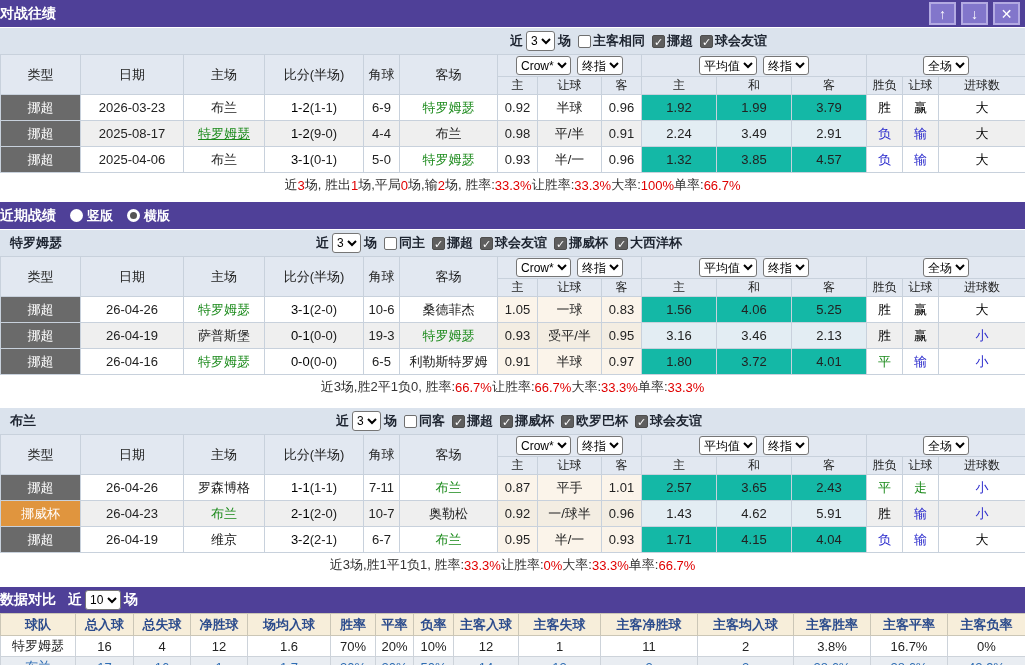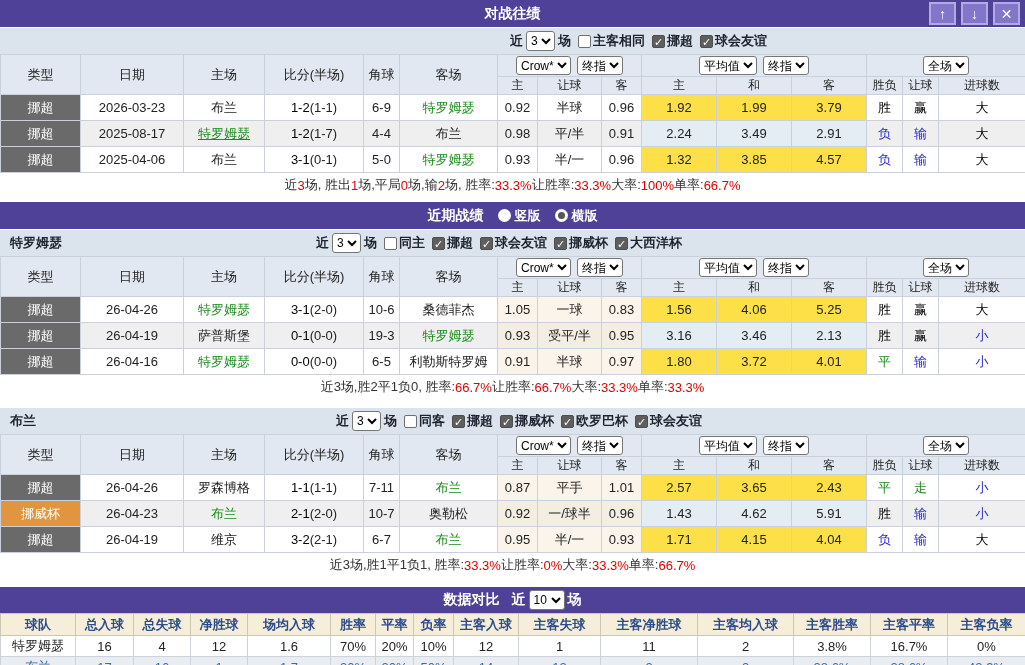--- a/index.html
+++ b/index.html
@@ -4,21 +4,21 @@
 <style>
   * { box-sizing: border-box; }
   body {
     margin:0; width:1025px; height:665px; overflow:hidden;
     background:#fff; color:#222;
     font-family:"Liberation Sans","DejaVu Sans",sans-serif; font-size:13px;
   }
   
   .bar {
     background:#4F4098; color:#fff; height:27px;
-    display:flex; align-items:center; justify-content:center;
+    display:flex; align-items:center; 
     position:relative; font-weight:bold; font-size:14px;
   }
   .bar-title { font-weight:bold; }
   .winbtns { position:absolute; right:5px; top:2px; display:flex; gap:5px; }
   .winbtn {
     width:27px; height:23px; background:#8276CB; border:2px solid #B3AAE2;
     color:#fff; display:flex; align-items:center; justify-content:center;
     font-size:14px; font-weight:bold; cursor:pointer;
   }
   .radio-wrap { display:inline-flex; align-items:center; margin-left:14px; cursor:pointer; font-size:13px; }
@@ -49,21 +49,21 @@
   table.bet { border-collapse:collapse; table-layout:fixed; width:1025px; }
   .bet th, .bet td {
     border:1px solid #C8D1DC; text-align:center; padding:0;
     overflow:hidden; white-space:nowrap;
   }
   .bet thead th { background:#E2E8F1; font-weight:normal; color:#222; }
   .bet tr.gsel th { height:22px; }
   .bet tr.gsub th { height:15px; font-size:12px; }
   .bet tbody td { height:26px; background:#fff; }
   .bet tbody tr.alt td { background:#EFEFEF; }
-  .bet td.avgbg { background:#fde047; }
+  .bet td.avgbg { background:#14b8a6; }
   .bet tr.alt td.avgbg { background:#E3EDF3; }
   .bet td.oddsbg { background:#FBF4EA;margin-left:6px; }
   .bet tr.alt td.oddsbg { background:#F3EDE2; }
   td.lg-dark  { background:#6A6A6A !important; color:#fff; }
   td.lg-orange{ background:#E0953E !important; color:#fff; }
   .t-red { color:#000000; } .t-blue { color:#2929CC; }
   .t-green { color:#1B8A1B; } .t-black { color:#222; }
   .uline { text-decoration:underline; }
   .gsel select { height:19px; font-size:12px; }
   
@@ -173,21 +173,21 @@
       <td class="avgbg">1.99</td>
       <td class="avgbg">3.79</td>
       <td class="t-red">胜</td>
       <td class="t-red">赢</td>
       <td class="t-red">大</td>
     </tr>
     <tr class="alt">
       <td class="lg-dark">挪超</td>
       <td>2025-08-17</td>
       <td><span class="t-green uline">特罗姆瑟</span></td>
-      <td><span class="t-red">1-2</span><span>(1-7)</span></td>
+      <td><span class="t-red">1-2</span><span>(9-0)</span></td>
       <td>4-4</td>
       <td><span class="t-black">布兰</span></td>
       <td>0.98</td>
       <td>平/半</td>
       <td>0.91</td>
       <td class="avgbg">2.24</td>
       <td class="avgbg">3.49</td>
       <td class="avgbg">2.91</td>
       <td class="t-blue">负</td>
       <td class="t-blue">输</td>

